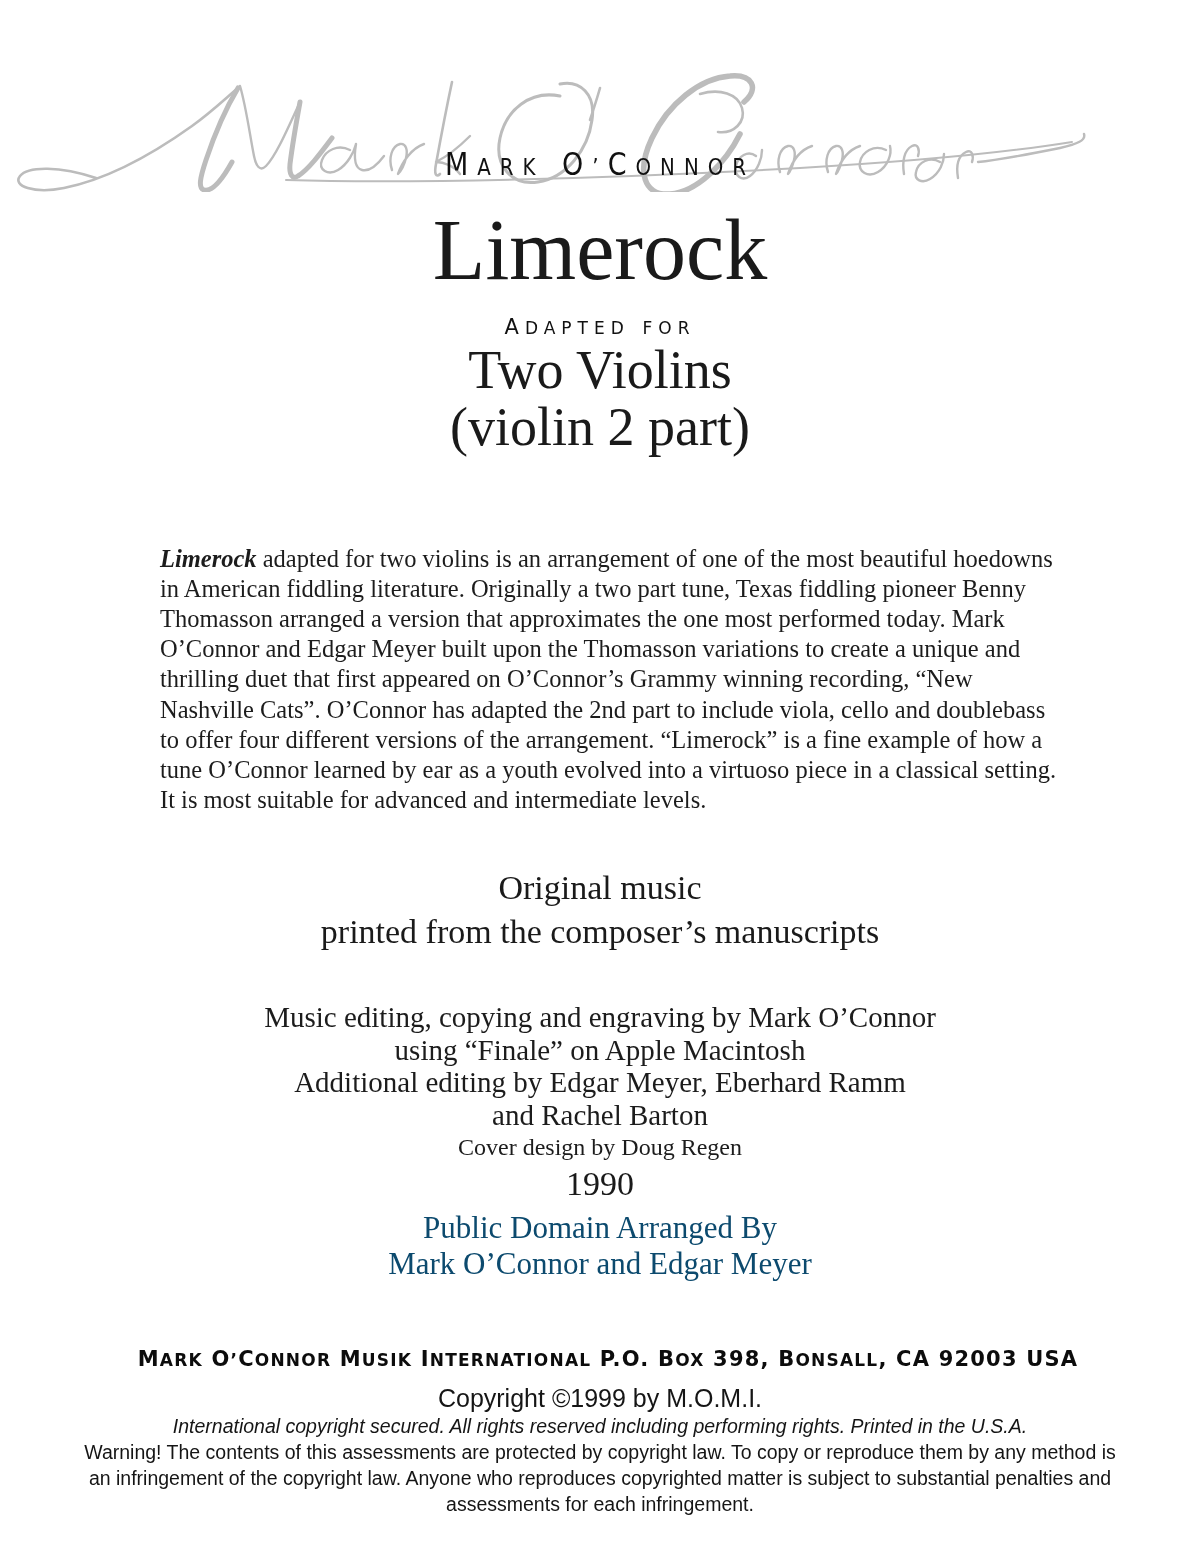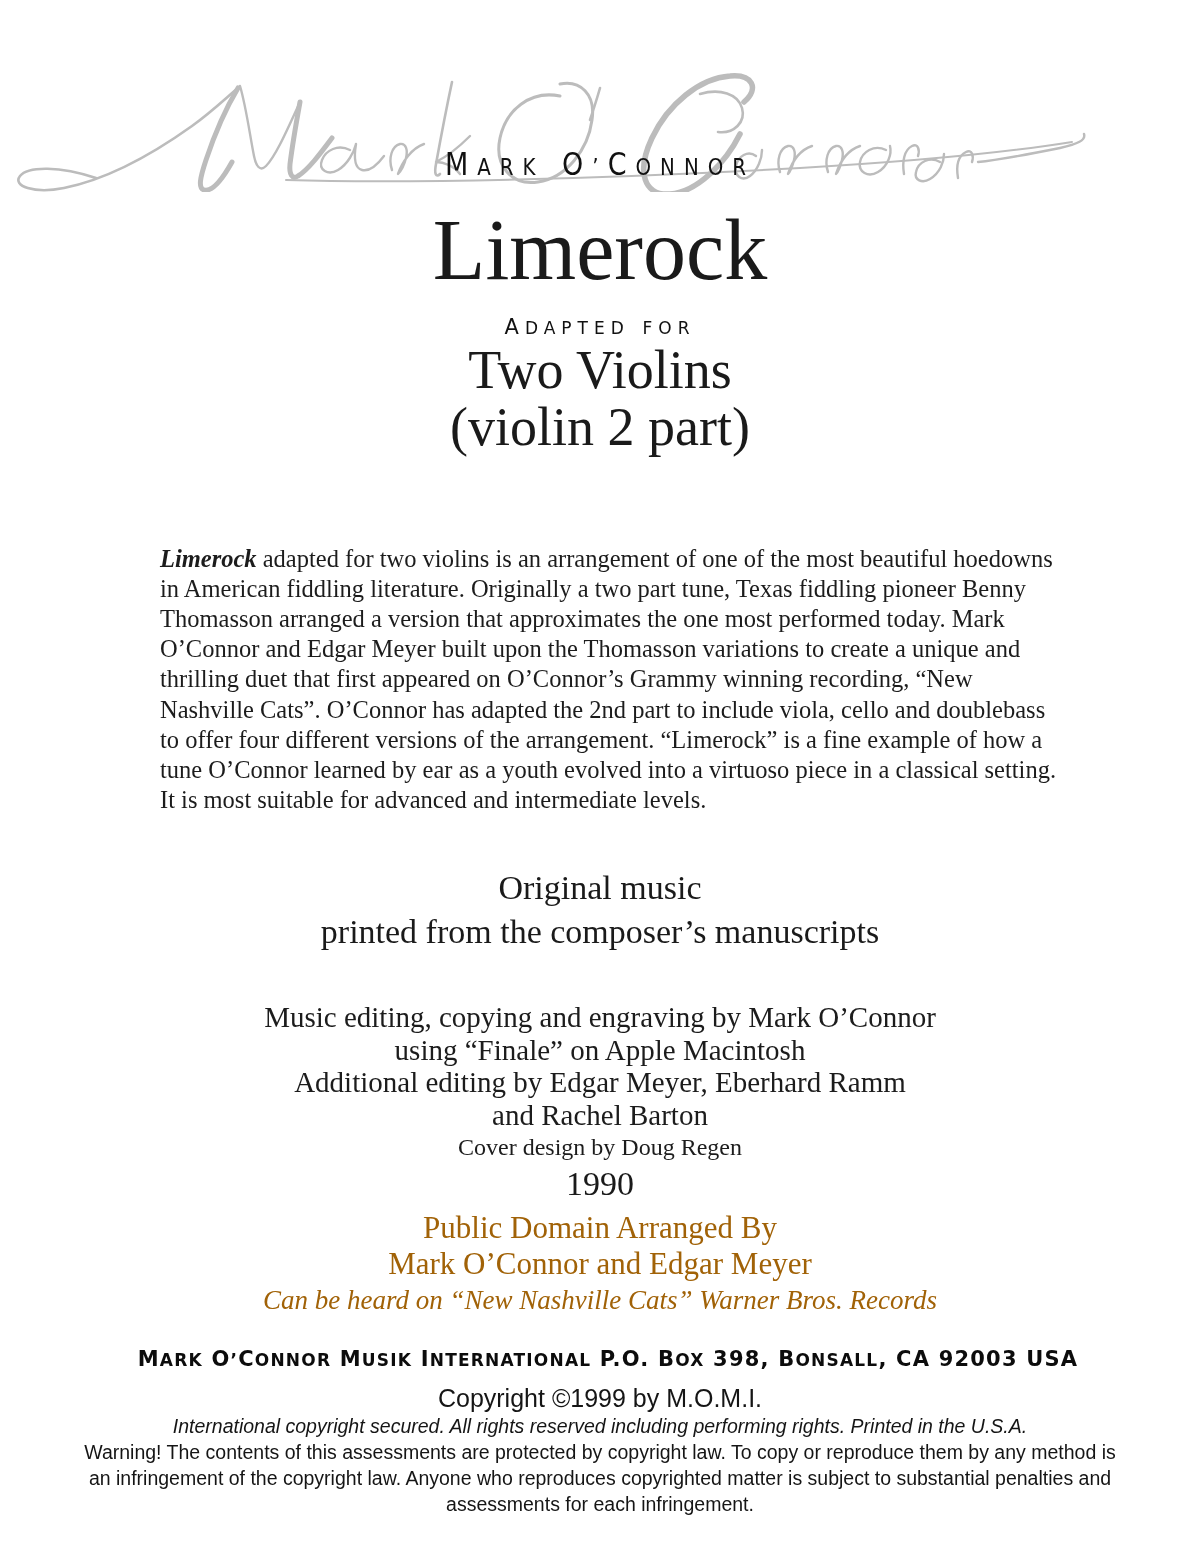--- a/index.html
+++ b/index.html
@@ -161,21 +161,21 @@
   
   .arrangers {
     position: absolute;
     left: 0;
     top: 1210px;
     width: 1200px;
     text-align: center;
     font-family: "Liberation Serif", serif;
     font-size: 31px;
     line-height: 36px;
-    color: #a16207;
+    color: #0c4a6e;
   }
   .arrangers span { display: block; }
   .arrangers .heard-on {
     font-style: italic;
     font-size: 27px;
     line-height: 36px;
   }
 
   
   .publisher {
@@ -294,21 +294,20 @@
   <span>Additional editing by Edgar Meyer, Eberhard Ramm</span>
   <span>and Rachel Barton</span>
   <span class="cover-design">Cover design by Doug Regen</span>
 </div>
 
 <div class="year">1990</div>
 
 <div class="arrangers">
   <span>Public Domain Arranged By</span>
   <span>Mark O’Connor and Edgar Meyer</span>
-  <span class="heard-on">Can be heard on “New Nashville Cats” Warner Bros. Records</span>
 </div>
 
 <div class="publisher">
   <span><span>M</span><span class="sc">ARK</span><span> O</span><span class="sc">’</span><span>C</span><span class="sc">ONNOR</span><span> M</span><span class="sc">USIK</span><span> I</span><span class="sc">NTERNATIONAL</span><span> P.O. B</span><span class="sc">OX</span><span> 398, B</span><span class="sc">ONSALL</span><span>, CA 92003 USA</span></span>
 </div>
 
 <div class="copyright">Copyright ©1999 by M.O.M.I.</div>
 
 <div class="legal">
   <span class="secured">International copyright secured. All rights reserved including performing rights. Printed in the U.S.A.</span>

